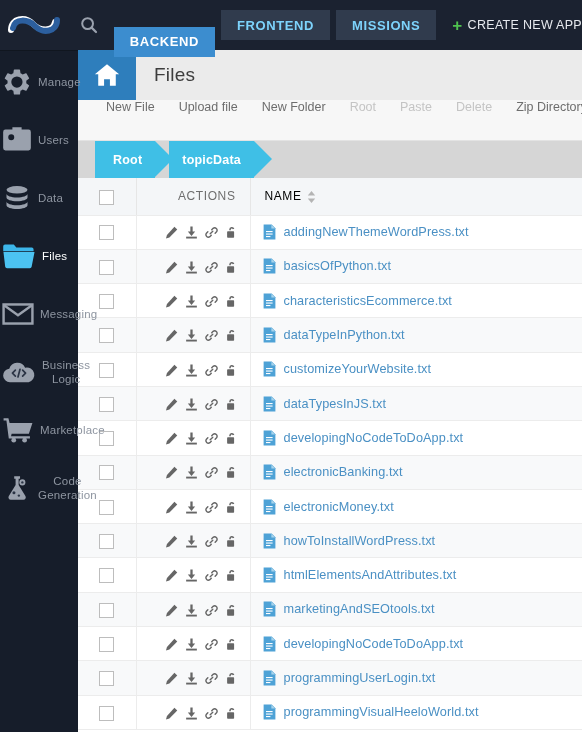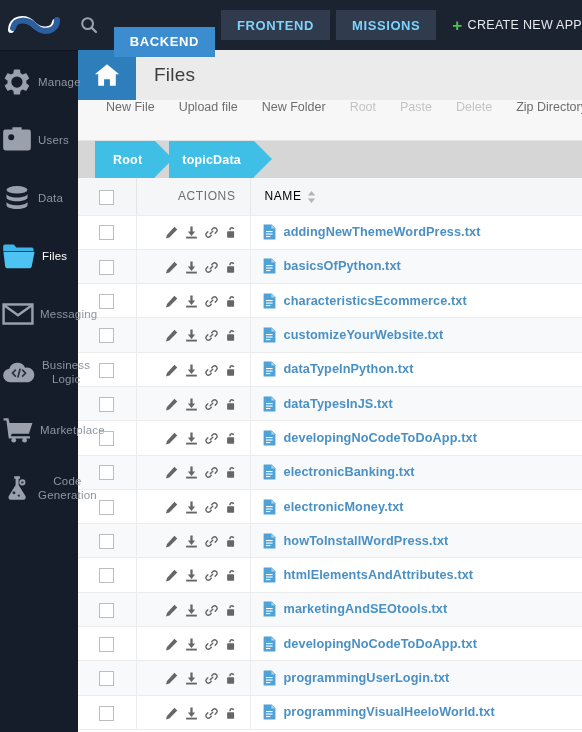--- a/index.html
+++ b/index.html
@@ -142,21 +142,21 @@
   td.cell-act { text-align:right; padding-right: 12px; border-right: 1px solid #ececec; white-space: nowrap; }
   td.cell-name { padding-left: 12px; }
 
   .chkbox {
     width: 15px; height: 15px; border: 1px solid #bdbdbd; background:#fff;
     display:inline-block; vertical-align: middle; cursor: pointer;
   }
   .act-ico { display:inline-block; vertical-align: middle; margin-left: 7px; cursor: pointer; }
   .act-ico svg { display:block; }
 
-  .fname-wrap { display:flex; align-items:center; gap:8px;font-weight:bold; }
+  .fname-wrap { display:flex; align-items:center; gap:8px; }
   .file-ico { flex: 0 0 auto; display:flex; align-items:center; }
   .fname {
     font-size: 12.7px; color: #4a90c4; text-decoration: none; cursor:pointer;
     white-space: nowrap; letter-spacing: .1px;
   }
 
   .tbl-scroll { height: 554px; overflow: hidden; }
 </style>
 </head>
 <body>
@@ -434,51 +434,51 @@
                 <span class="fname-wrap">
                   <span class="file-ico">
                     <svg width="13" height="16" viewBox="0 0 13 16">
                       <path d="M0.6 0.6h8.1L12.4 4.3v11.1H0.6V0.6z" fill="#4ea2d6"></path>
                       <path d="M8.4 0.8v3.7h3.7" fill="#a8d4ec"></path>
                       <rect x="3" y="7" width="6.6" height="1.1" fill="#fff"></rect>
                       <rect x="3" y="9.5" width="6.6" height="1.1" fill="#fff"></rect>
                       <rect x="3" y="12" width="4.4" height="1.1" fill="#fff"></rect>
                     </svg>
                   </span>
+                  <a class="fname">dataTypeInPython.txt</a>
+                </span>
+              </td>
+            </tr>
+            <tr>
+              <td class="cell-chk"><span class="chkbox"></span></td>
+              <td class="cell-act"><span class="act-ico"><svg width="13" height="13" viewBox="0 0 16 16" fill="#666">
+                    <path d="M11.6 0.9 15.1 4.4 5.4 14.1 1.2 15.3 2.4 11.1 11.6 0.9z"></path>
+                  </svg></span><span class="act-ico"><svg width="13" height="13" viewBox="0 0 16 16" fill="#666">
+                    <path d="M6.6 0.6h2.8v6.1h3.1L8 12.2 3.5 6.7h3.1V0.6z"></path>
+                    <rect x="1.4" y="13.1" width="13.2" height="2.3"></rect>
+                  </svg></span><span class="act-ico"><svg width="13" height="13" viewBox="0 0 16 16" fill="none" stroke="#666" stroke-width="1.7" stroke-linecap="round">
+                    <path d="M6.4 9.6 9.6 6.4"></path>
+                    <path d="M8.3 4.6 10 2.9a3 3 0 0 1 4.2 4.2l-1.7 1.7"></path>
+                    <path d="M7.7 11.4 6 13.1A3 3 0 0 1 1.8 8.9l1.7-1.7"></path>
+                  </svg></span><span class="act-ico"><svg width="13" height="13" viewBox="0 0 16 16" fill="#666">
+                    <path d="M5.2 5.3V4.2a3.2 3.2 0 0 1 6.3-.7l-1.9.5a1.3 1.3 0 0 0-2.5.2v1.1h-1.9z"></path>
+                    <rect x="2.6" y="6.4" width="8.6" height="8" rx="0.9"></rect>
+                  </svg></span></td>
+              <td class="cell-name">
+                <span class="fname-wrap">
+                  <span class="file-ico">
+                    <svg width="13" height="16" viewBox="0 0 13 16">
+                      <path d="M0.6 0.6h8.1L12.4 4.3v11.1H0.6V0.6z" fill="#4ea2d6"></path>
+                      <path d="M8.4 0.8v3.7h3.7" fill="#a8d4ec"></path>
+                      <rect x="3" y="7" width="6.6" height="1.1" fill="#fff"></rect>
+                      <rect x="3" y="9.5" width="6.6" height="1.1" fill="#fff"></rect>
+                      <rect x="3" y="12" width="4.4" height="1.1" fill="#fff"></rect>
+                    </svg>
+                  </span>
                   <a class="fname">customizeYourWebsite.txt</a>
-                </span>
-              </td>
-            </tr>
-            <tr>
-              <td class="cell-chk"><span class="chkbox"></span></td>
-              <td class="cell-act"><span class="act-ico"><svg width="13" height="13" viewBox="0 0 16 16" fill="#666">
-                    <path d="M11.6 0.9 15.1 4.4 5.4 14.1 1.2 15.3 2.4 11.1 11.6 0.9z"></path>
-                  </svg></span><span class="act-ico"><svg width="13" height="13" viewBox="0 0 16 16" fill="#666">
-                    <path d="M6.6 0.6h2.8v6.1h3.1L8 12.2 3.5 6.7h3.1V0.6z"></path>
-                    <rect x="1.4" y="13.1" width="13.2" height="2.3"></rect>
-                  </svg></span><span class="act-ico"><svg width="13" height="13" viewBox="0 0 16 16" fill="none" stroke="#666" stroke-width="1.7" stroke-linecap="round">
-                    <path d="M6.4 9.6 9.6 6.4"></path>
-                    <path d="M8.3 4.6 10 2.9a3 3 0 0 1 4.2 4.2l-1.7 1.7"></path>
-                    <path d="M7.7 11.4 6 13.1A3 3 0 0 1 1.8 8.9l1.7-1.7"></path>
-                  </svg></span><span class="act-ico"><svg width="13" height="13" viewBox="0 0 16 16" fill="#666">
-                    <path d="M5.2 5.3V4.2a3.2 3.2 0 0 1 6.3-.7l-1.9.5a1.3 1.3 0 0 0-2.5.2v1.1h-1.9z"></path>
-                    <rect x="2.6" y="6.4" width="8.6" height="8" rx="0.9"></rect>
-                  </svg></span></td>
-              <td class="cell-name">
-                <span class="fname-wrap">
-                  <span class="file-ico">
-                    <svg width="13" height="16" viewBox="0 0 13 16">
-                      <path d="M0.6 0.6h8.1L12.4 4.3v11.1H0.6V0.6z" fill="#4ea2d6"></path>
-                      <path d="M8.4 0.8v3.7h3.7" fill="#a8d4ec"></path>
-                      <rect x="3" y="7" width="6.6" height="1.1" fill="#fff"></rect>
-                      <rect x="3" y="9.5" width="6.6" height="1.1" fill="#fff"></rect>
-                      <rect x="3" y="12" width="4.4" height="1.1" fill="#fff"></rect>
-                    </svg>
-                  </span>
-                  <a class="fname">dataTypeInPython.txt</a>
                 </span>
               </td>
             </tr>
             <tr>
               <td class="cell-chk"><span class="chkbox"></span></td>
               <td class="cell-act"><span class="act-ico"><svg width="13" height="13" viewBox="0 0 16 16" fill="#666">
                     <path d="M11.6 0.9 15.1 4.4 5.4 14.1 1.2 15.3 2.4 11.1 11.6 0.9z"></path>
                   </svg></span><span class="act-ico"><svg width="13" height="13" viewBox="0 0 16 16" fill="#666">
                     <path d="M6.6 0.6h2.8v6.1h3.1L8 12.2 3.5 6.7h3.1V0.6z"></path>
                     <rect x="1.4" y="13.1" width="13.2" height="2.3"></rect>

